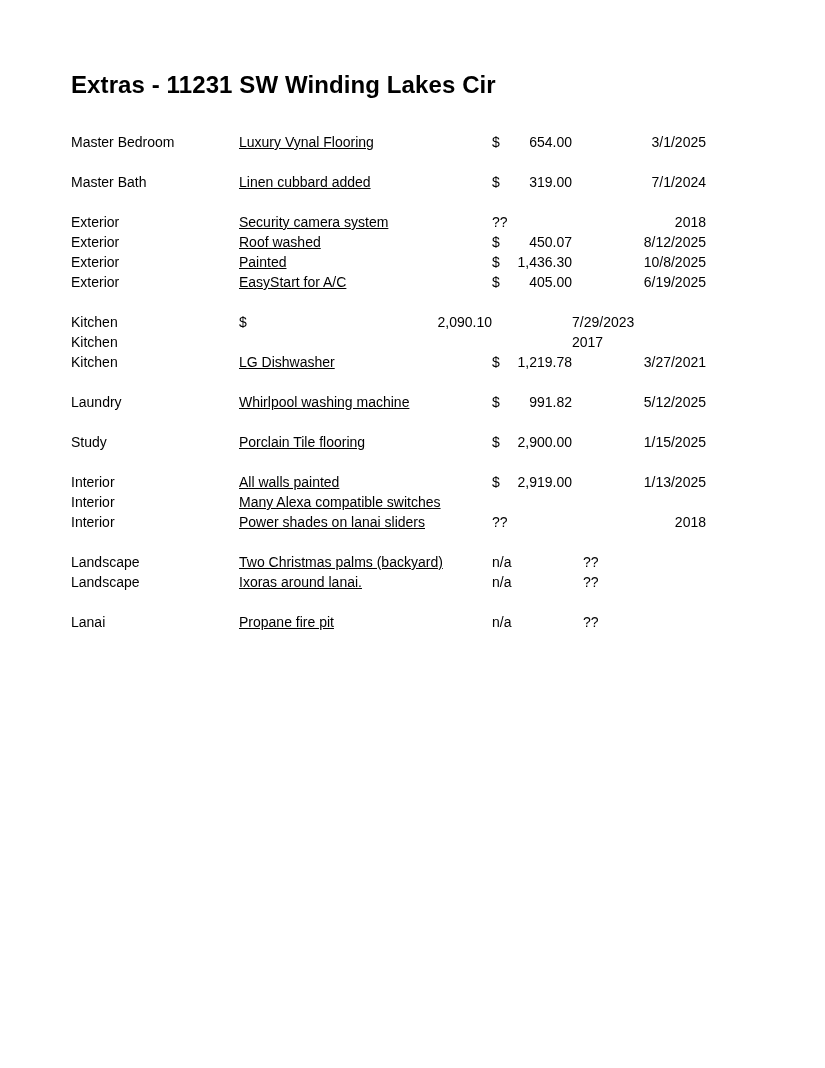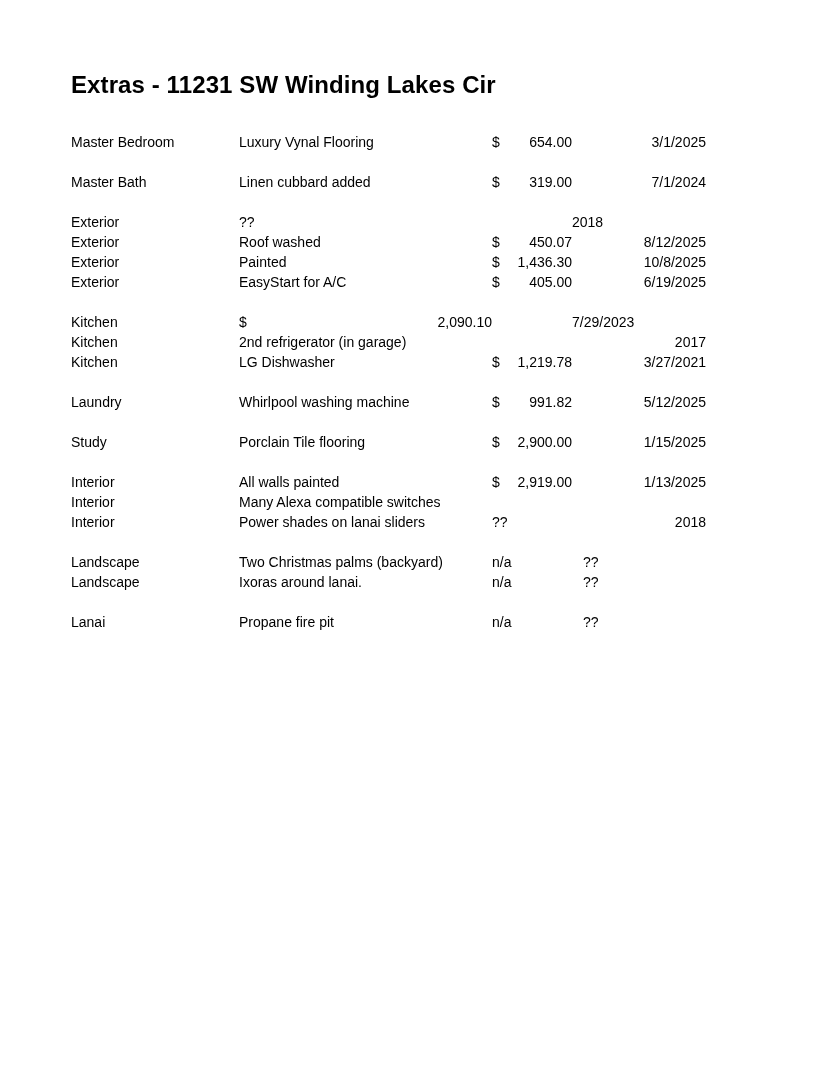--- a/index.html
+++ b/index.html
@@ -35,21 +35,21 @@
     display: grid;
     grid-template-columns: 168px 253px 80px 11px 123px;
     height: 20px;
     align-items: center;
     font-size: 14px;
     line-height: 20px;
     white-space: nowrap;
   }
   .row.spacer { height: 20px; }
   .cell-loc  { text-align: left; }
-  .cell-desc { text-align: left; }
+  .cell-desc { text-align: left; text-decoration: underline; }
   .cell-amt  {
     display: flex;
     justify-content: space-between;
     align-items: baseline;
   }
   .cell-amt .cur { text-align: left; }
   .cell-amt .num { text-align: right; }
   .cell-date { text-align: right; }
   .cell-date.left { text-align: left; }
 </style>
@@ -77,20 +77,21 @@
     <span class="cell-amt">
       <span class="cur">$</span>
       <span class="num">319.00</span>
     </span>
     <span></span>
     <span class="cell-date">7/1/2024</span>
   </div>
 <div class="row spacer"></div>
   <div class="row">
     <span class="cell-loc">Exterior</span>
+    <span class="cell-desc">Security camera system</span>
     <span class="cell-amt">
       <span class="cur">??</span>
       <span class="num"></span>
     </span>
     <span></span>
     <span class="cell-date">2018</span>
   </div>
 
   <div class="row">
     <span class="cell-loc">Exterior</span>
@@ -130,21 +131,20 @@
     <span class="cell-amt">
       <span class="cur">$</span>
       <span class="num">2,090.10</span>
     </span>
     <span></span>
     <span class="cell-date">7/29/2023</span>
   </div>
 
   <div class="row">
     <span class="cell-loc">Kitchen</span>
-    <span class="cell-desc">2nd refrigerator (in garage)</span>
     <span class="cell-amt">
       <span class="cur"></span>
       <span class="num"></span>
     </span>
     <span></span>
     <span class="cell-date">2017</span>
   </div>
 
   <div class="row">
     <span class="cell-loc">Kitchen</span>

